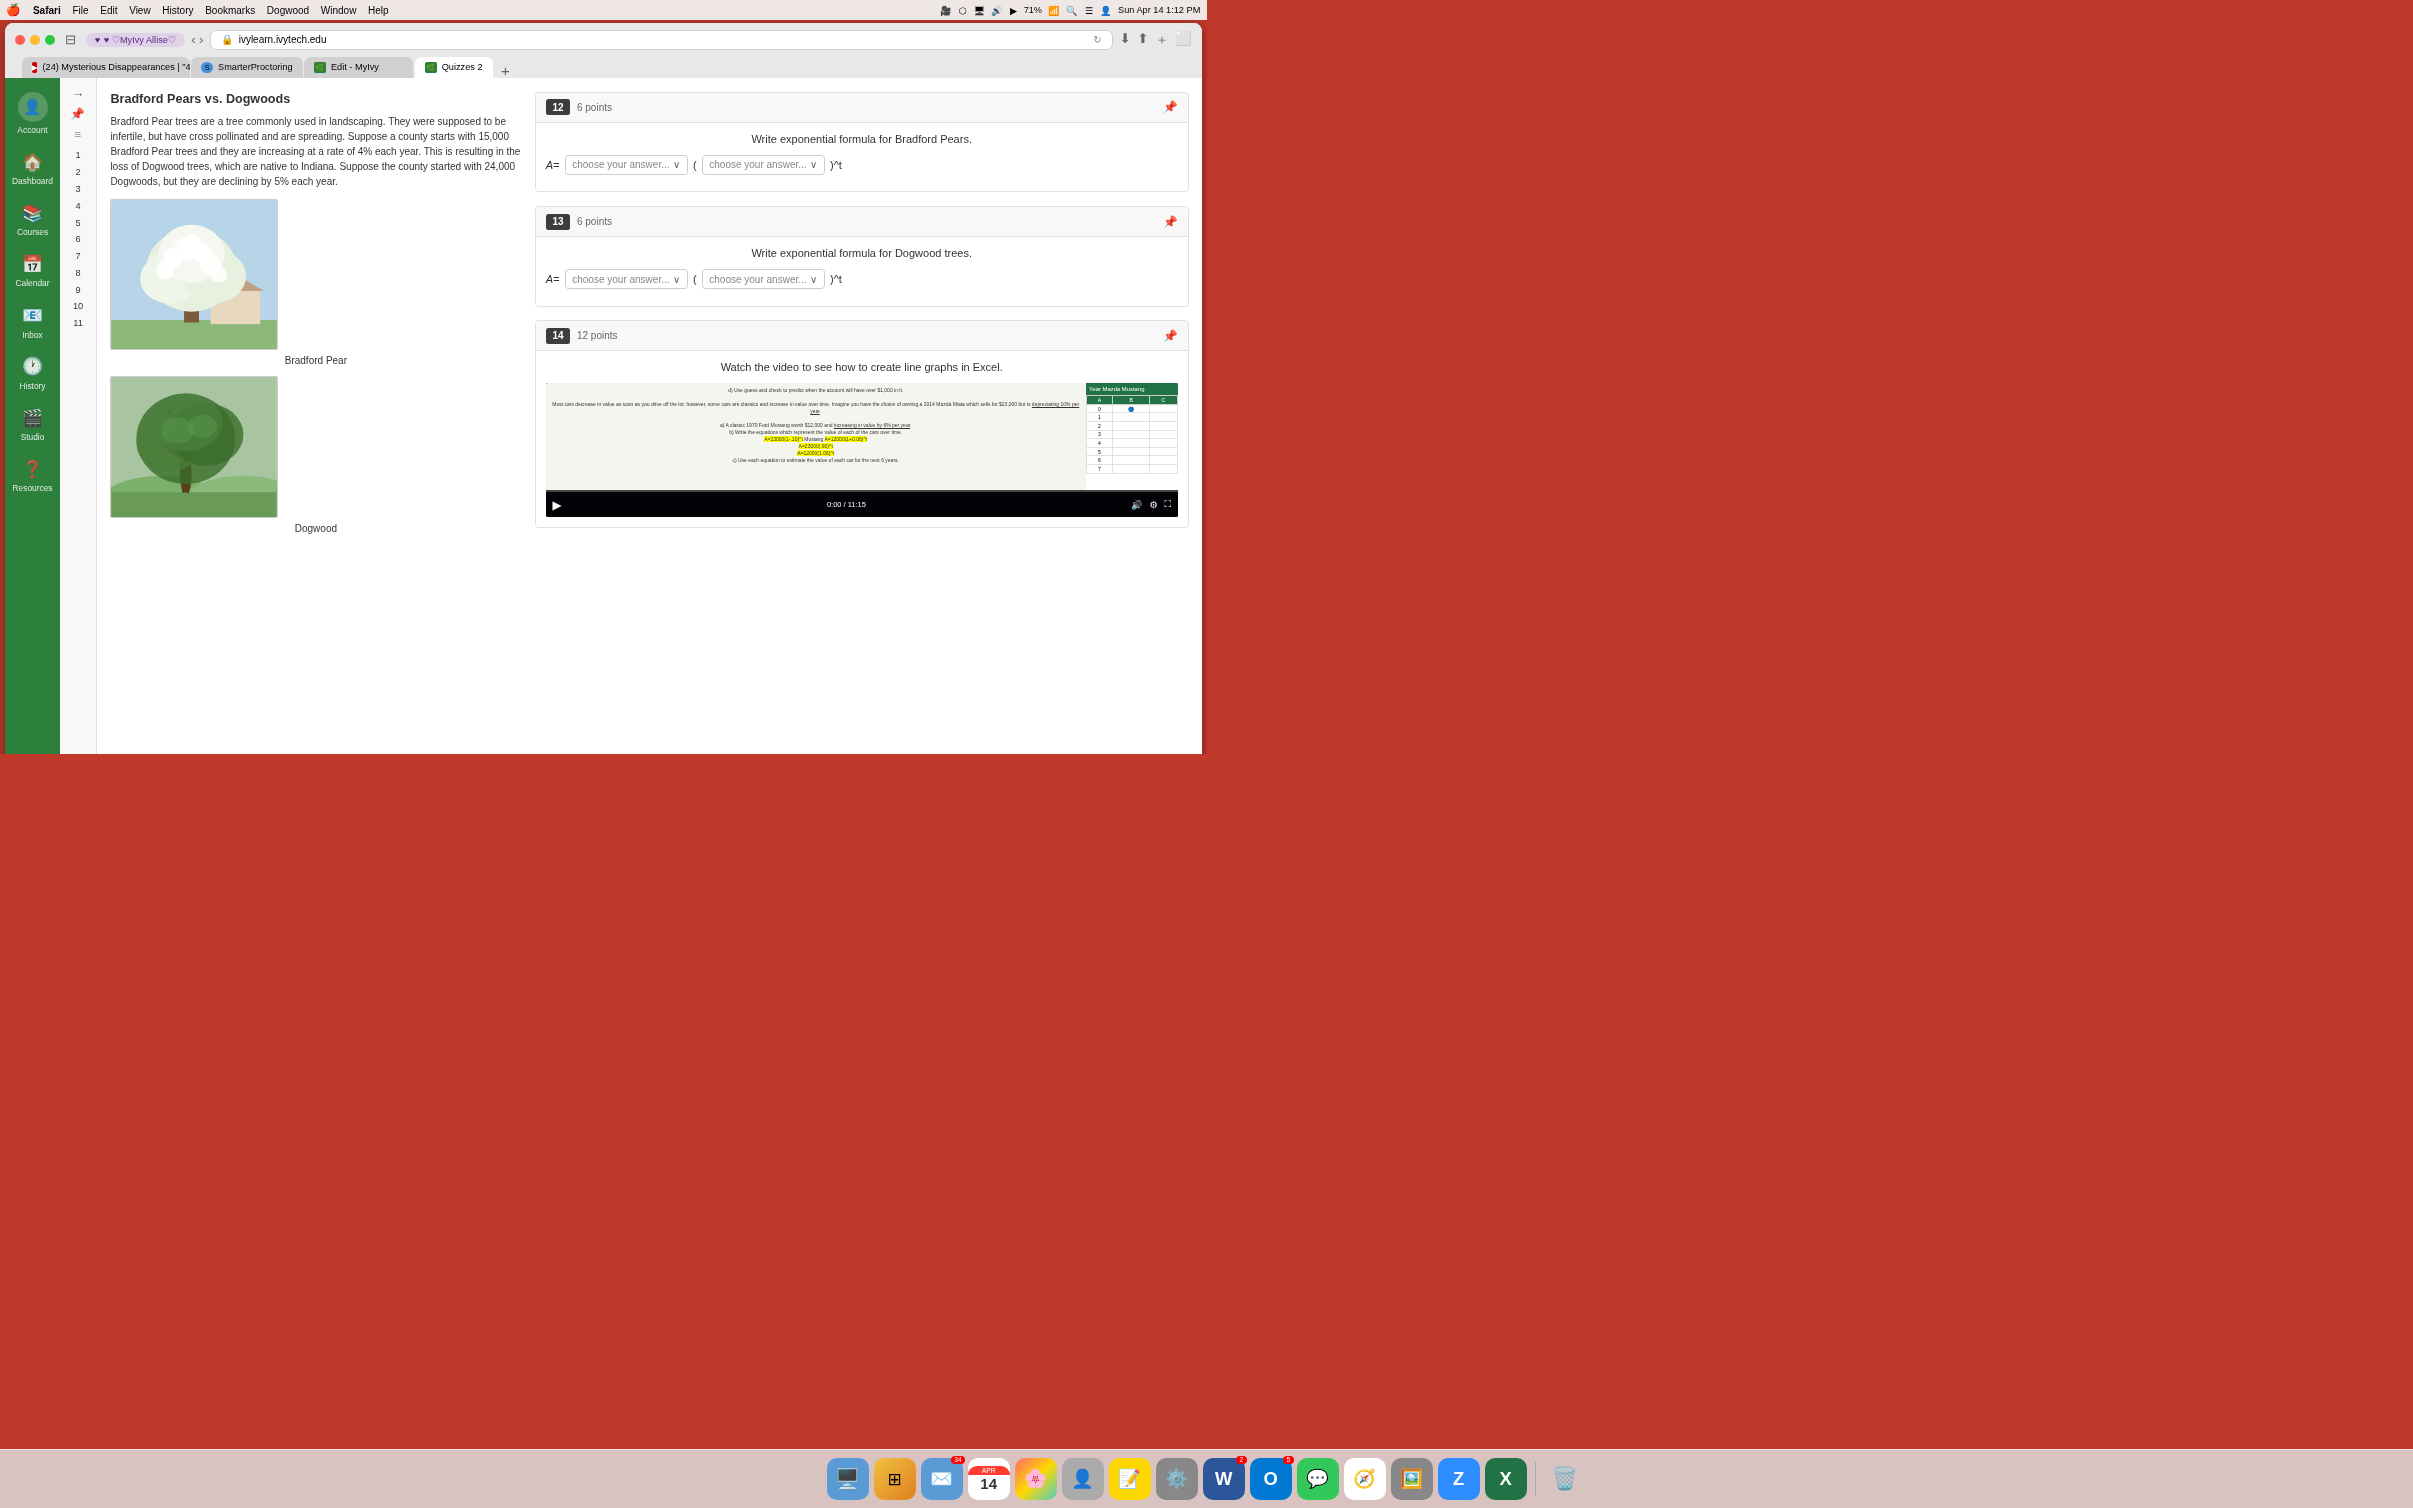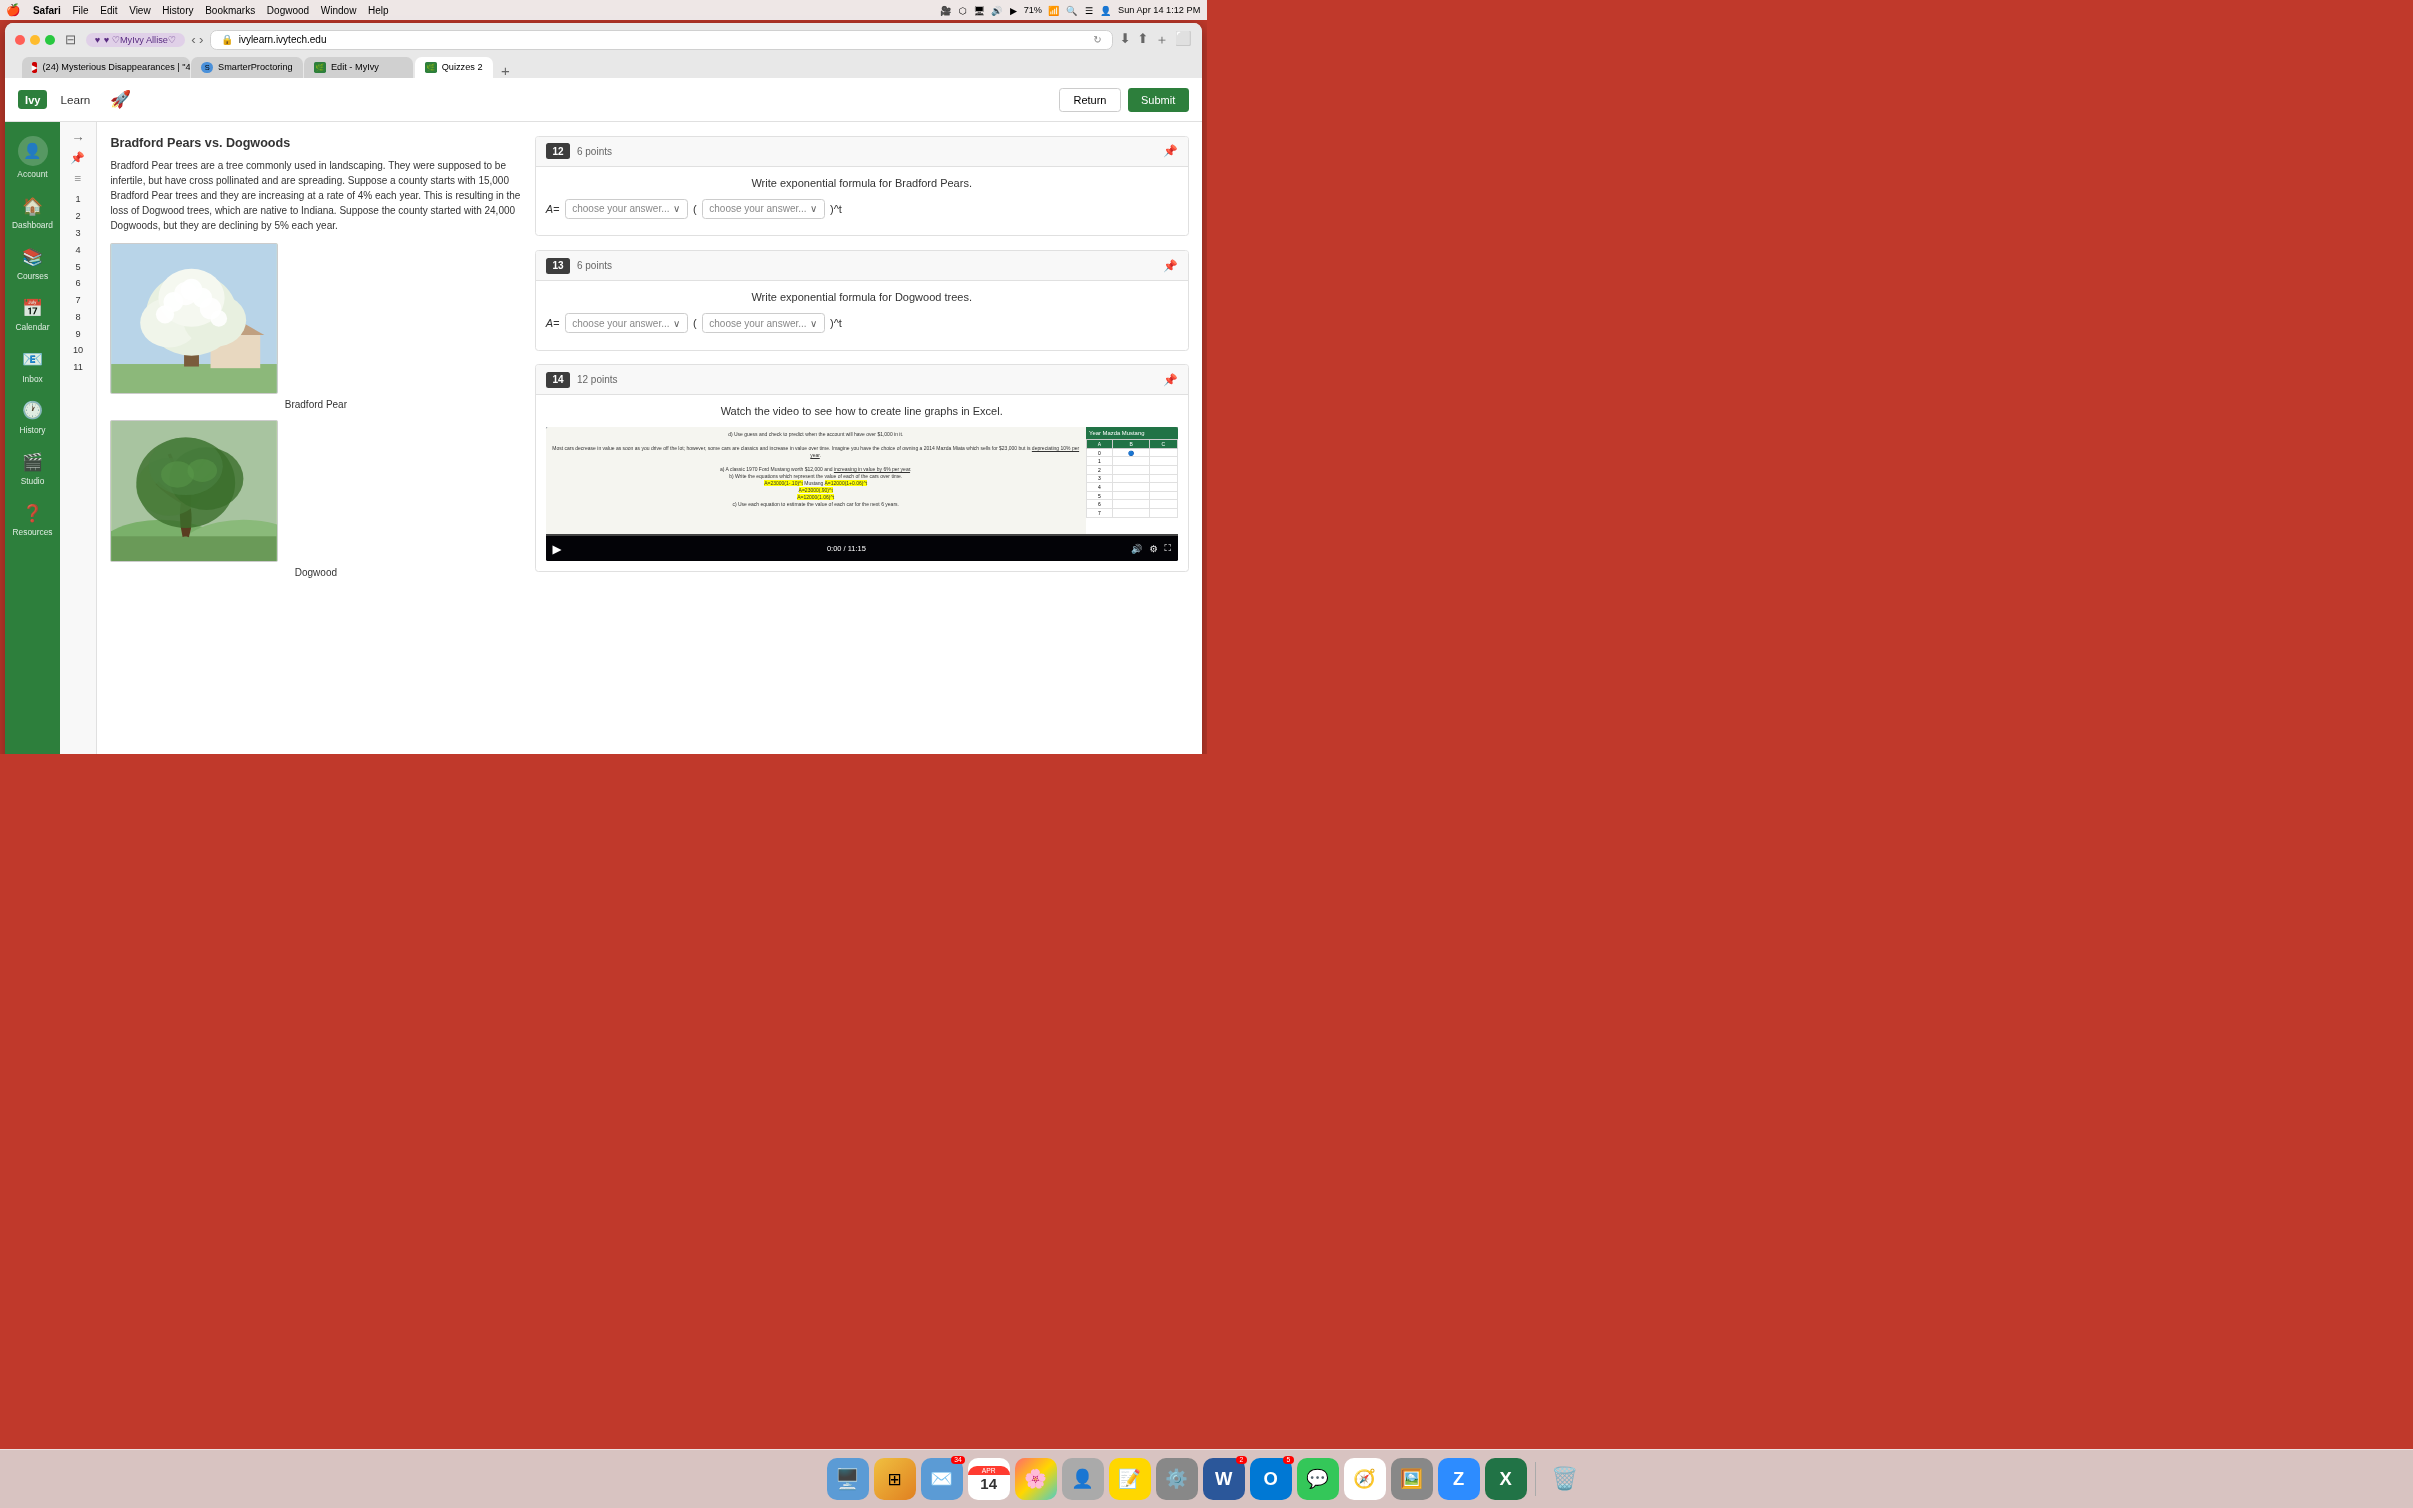--- a/index.html
+++ b/index.html
@@ -551,31 +551,20 @@
         <span>Quizzes 2</span>
       </div>
       <span class="tab-new">+</span>
     </div>
   </div>
 
   <div class="browser-content">
 
     <div style="display:flex; flex-direction:column; width:100%;">
 
-      <div class="canvas-header">
-        <div class="ivy-logo">
-          <span>Ivy</span>
-        </div>
-        <span class="ivy-learn-text">Learn</span>
-        <span class="rocket-icon">🚀</span>
-        <div class="header-actions">
-          <button class="btn-return">Return</button>
-          <button class="btn-submit">Submit</button>
-        </div>
-      </div>
 
       <div class="canvas-layout">
 
         <div class="canvas-left-nav">
           <div class="nav-item">
             <div style="width:30px; height:30px; border-radius:50%; background:rgba(255,255,255,0.2); display:flex; align-items:center; justify-content:center; font-size:15px;">👤</div>
             <span class="nav-item-label">Account</span>
           </div>
           <div class="nav-item">
             <span class="nav-icon">🏠</span>

